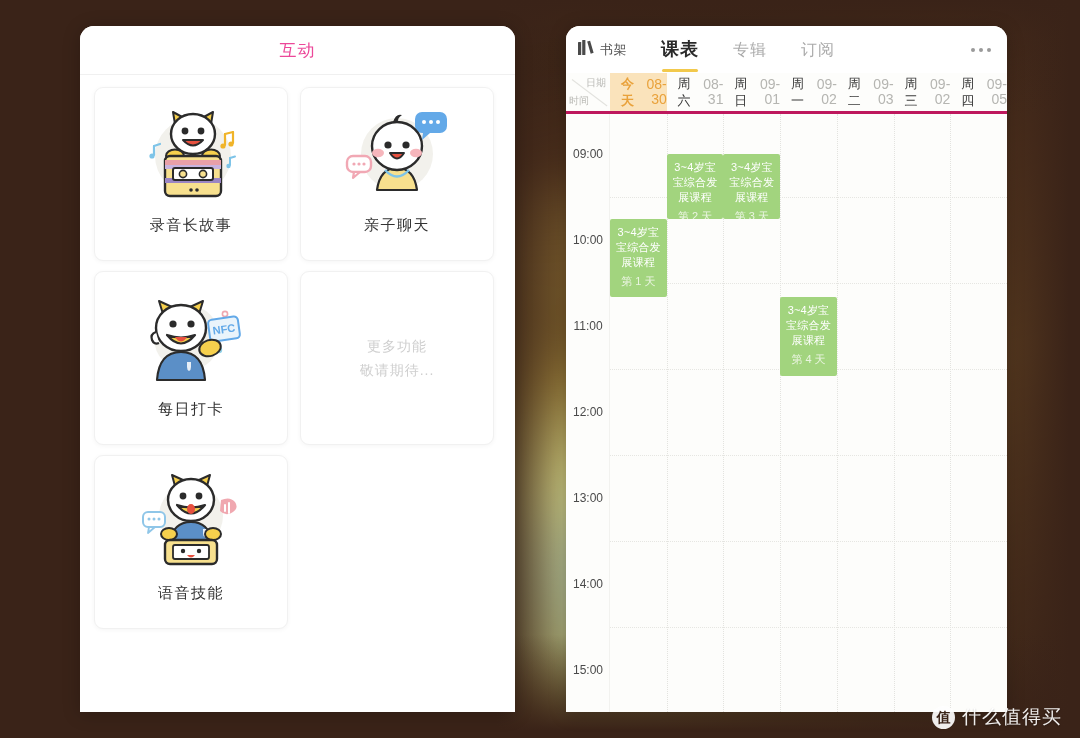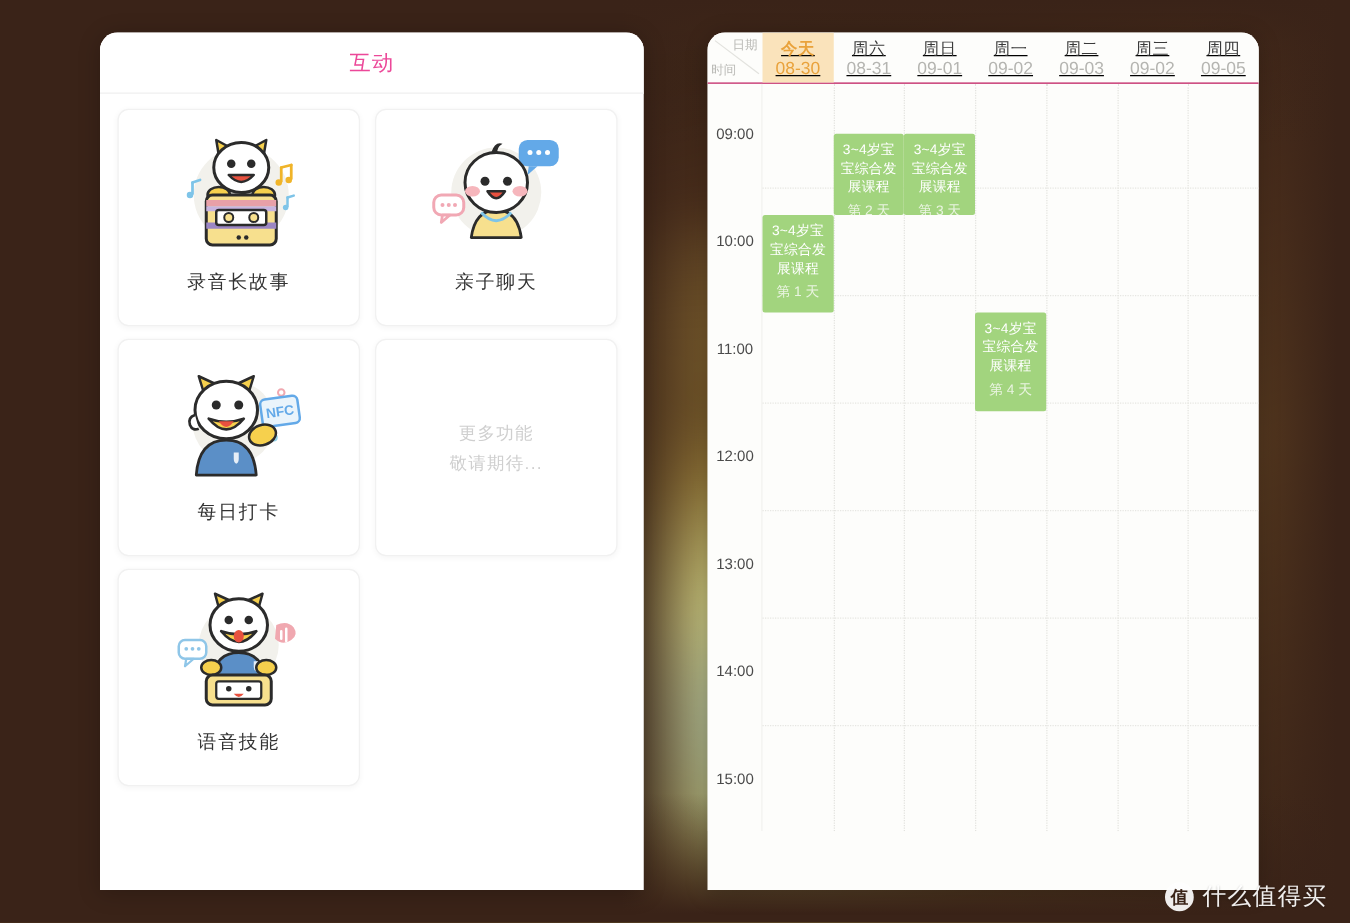--- a/index.html
+++ b/index.html
@@ -114,36 +114,36 @@
   #more-btn {
     position: absolute; right: 16px; top: 50%; transform: translateY(-50%);
     display: flex; gap: 4px; cursor: pointer;
   }
   #more-btn i { width: 4px; height: 4px; border-radius: 50%; background: #9a9a9a; display: block; }
 
   
   #grid-head {
     display: flex; height: 41px;
     background: #fdfdfb;
-    border-bottom: 1px solid #be185d;
+    border-bottom: 3px solid #be185d;
   }
   #corner {
     width: 44px; flex: 0 0 44px; position: relative;
     font-size: 10px; color: #b9b9b5;
   }
   #corner .d { position: absolute; right: 4px; top: 3px; }
   #corner .t { position: absolute; left: 3px; bottom: 3px; }
   #corner .slash {
     position: absolute; left: 6px; top: 6px;
     width: 44px; height: 1px; background: #e2e2de;
     transform: rotate(37deg); transform-origin: left center;
   }
   .dhead {
     flex: 1 1 0; text-align: right;
-    display: flex; flex-direction: column; align-items: center; justify-content: center; text-decoration: underline;
+    display: flex; flex-direction: row; align-items: center; justify-content: center;
   }
   .dhead .dow { font-size: 13px; color: #3a3a3a; line-height: 17px; letter-spacing: .5px; }
   .dhead .dat { font-size: 14px; color: #b5b5b1; line-height: 15px; }
   .dhead.today { background: #fae3bb; }
   .dhead.today .dow { color: #e9a23b; font-weight: 600; }
   .dhead.today .dat { color: #e9a23b; }
 
   
   #grid-body {
     position: relative;
@@ -366,20 +366,44 @@
         </svg>
       </div>
       <div class="cap">语音技能</div>
     </div>
 
   </div>
 </div>
 
 <div id="right-panel">
 
+  <div id="right-topbar">
+    <div id="shelf-btn">
+      <span>
+        <svg width="17" height="16" viewBox="0 0 17 16">
+          <rect x="0" y="2" width="3.2" height="13" rx="0.6" fill="#4a4a4a"></rect>
+          <rect x="4.2" y="0" width="3.2" height="15" rx="0.6" fill="#4a4a4a"></rect>
+          <path d="M9.2 1.6 l2.9 -0.9 l3.5 12.1 l-2.9 0.9 z" fill="#4a4a4a"></path>
+        </svg>
+      </span>
+      <span class="shelf-label">书架</span>
+    </div>
+
+    <div id="tabs">
+      <div class="tab active">课表</div>
+      <div class="tab">专辑</div>
+      <div class="tab">订阅</div>
+    </div>
+
+    <div id="more-btn">
+      <i></i>
+        <i></i>
+        <i></i>
+    </div>
+  </div>
 
   <div id="grid-head">
     <div id="corner">
       <div class="slash"></div>
       <div class="d">日期</div>
       <div class="t">时间</div>
     </div>
     <div class="dhead today">
       <div class="dow">今天</div>
       <div class="dat">08-30</div>

